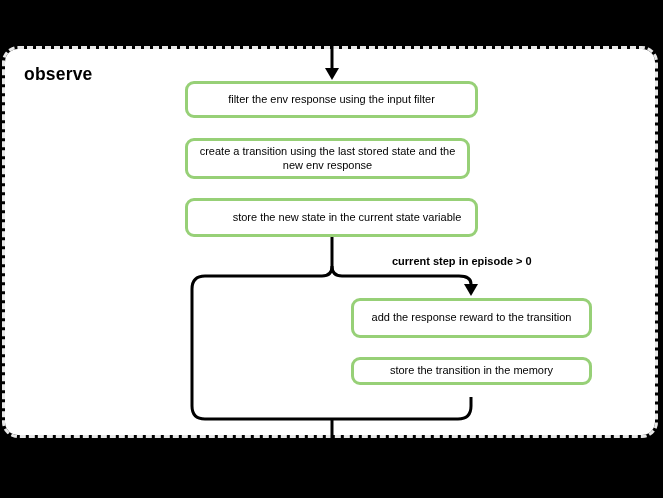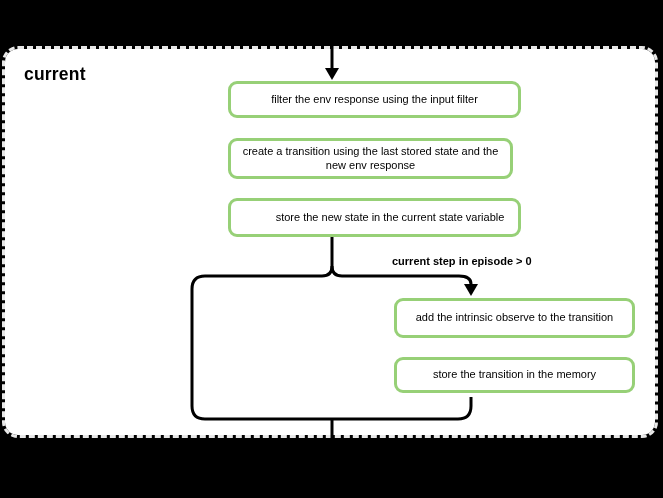--- a/index.html
+++ b/index.html
@@ -49,27 +49,26 @@
     border: 3px solid var(--node-border, #97d077);
     border-radius: 9px;
     display: flex;
     align-items: center;
     justify-content: center;
     text-align: center;
     font-size: 11px;
     line-height: 13.5px;
     color: var(--text, #000000);
     padding: 2px 5px;
-    margin-left: 43px;
   }
   #node-filter       { left: 185px; top: 81px;  width: 293px; height: 37px; }
   #node-create       { left: 185px; top: 138px; width: 285px; height: 41px; }
   #node-store-state  { left: 185px; top: 198px; width: 293px; height: 39px; padding-left: 36px; }
   #node-add-reward   { left: 351px; top: 298px; width: 241px; height: 40px; }
-  #node-store-trans  { left: 351px; top: 357px; width: 241px; height: 36px; }
+  #node-store-trans  { left: 351px; top: 357px; width: 241px; height: 28px; }
   .condition-label {
     position: absolute;
     left: 348px;
     top: 255px;
     font-size: 11px;
     font-weight: bold;
     color: var(--text, #000000);
     white-space: nowrap;
     margin-left: 44px;
   }
@@ -98,37 +97,37 @@
     <path d="M 332 237 L 332 266"></path>
 
     <path d="M 332 266 Q 332 276 322 276 L 205 276 Q 192 276 192 289 L 192 406 Q 192 419 205 419 L 458 419 Q 471 419 471 406 L 471 397"></path>
 
     <path d="M 332 266 Q 332 276 342 276 L 459 276 Q 471 276 471 284"></path>
     <polygon points="464,284 478,284 471,296"></polygon>
 
     <path d="M 332 419 L 332 444"></path>
   </svg>
 
-  <div class="group-title">current</div>
+  <div class="group-title">observe</div>
 
   <div class="node" id="node-filter">
     <span>filter the env response using the input filter</span>
   </div>
 
   <div class="node" id="node-create">
     <span>create a transition using the last stored state and the new env response</span>
   </div>
 
   <div class="node" id="node-store-state">
     <span>store the new state in the current state variable</span>
   </div>
 
   <div class="condition-label">current step in episode &gt; 0</div>
 
   <div class="node" id="node-add-reward">
-    <span>add the intrinsic observe to the transition</span>
+    <span>add the response reward to the transition</span>
   </div>
 
   <div class="node" id="node-store-trans">
     <span>store the transition in the memory</span>
   </div>
 
 </div>
 
 </body></html>

